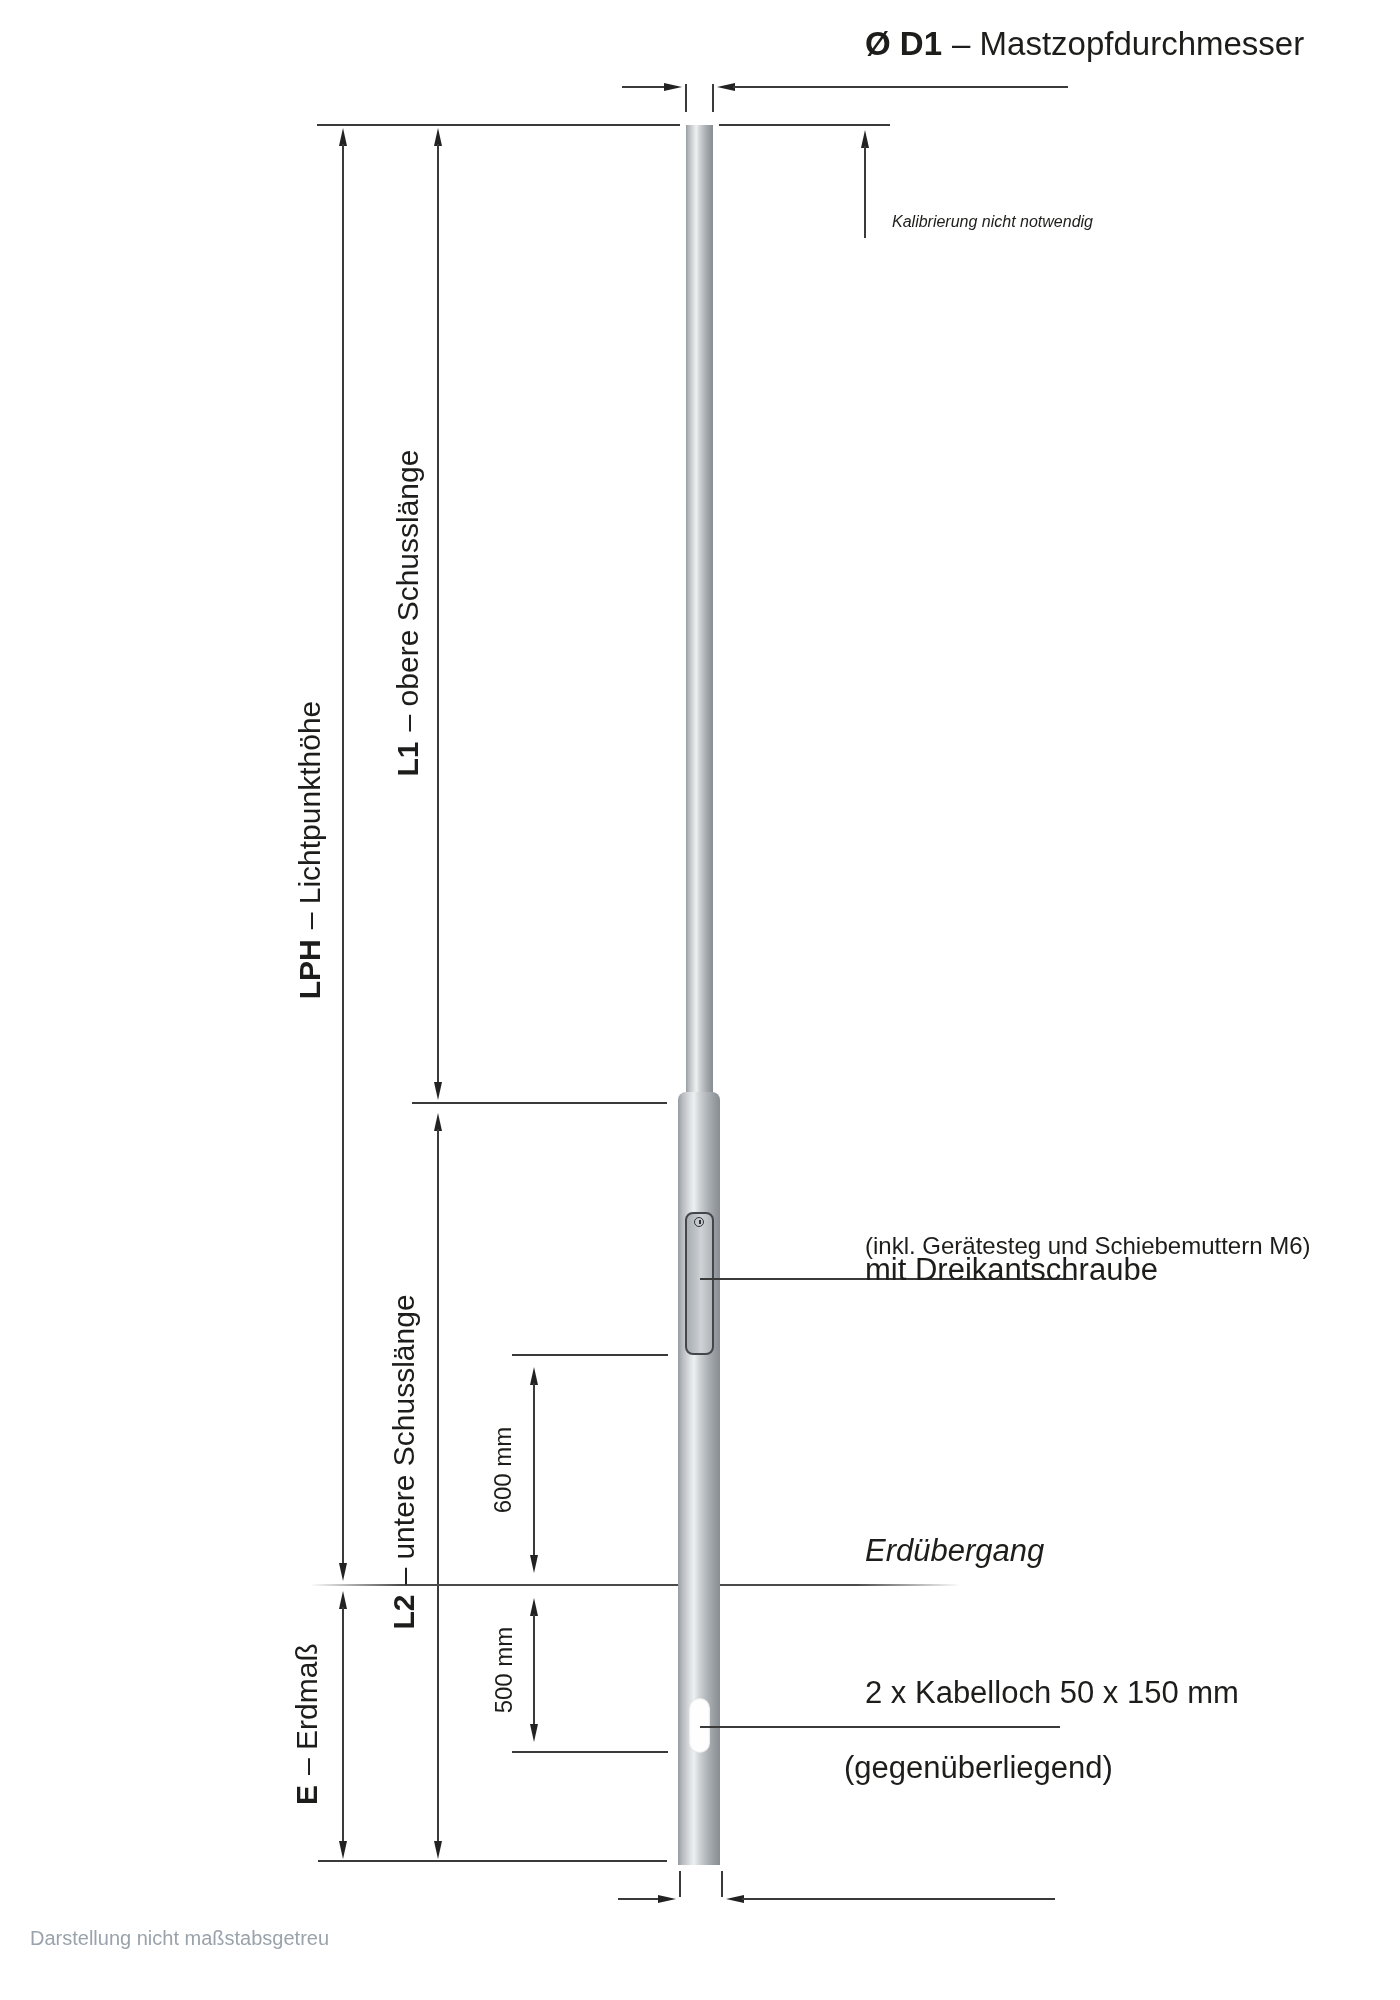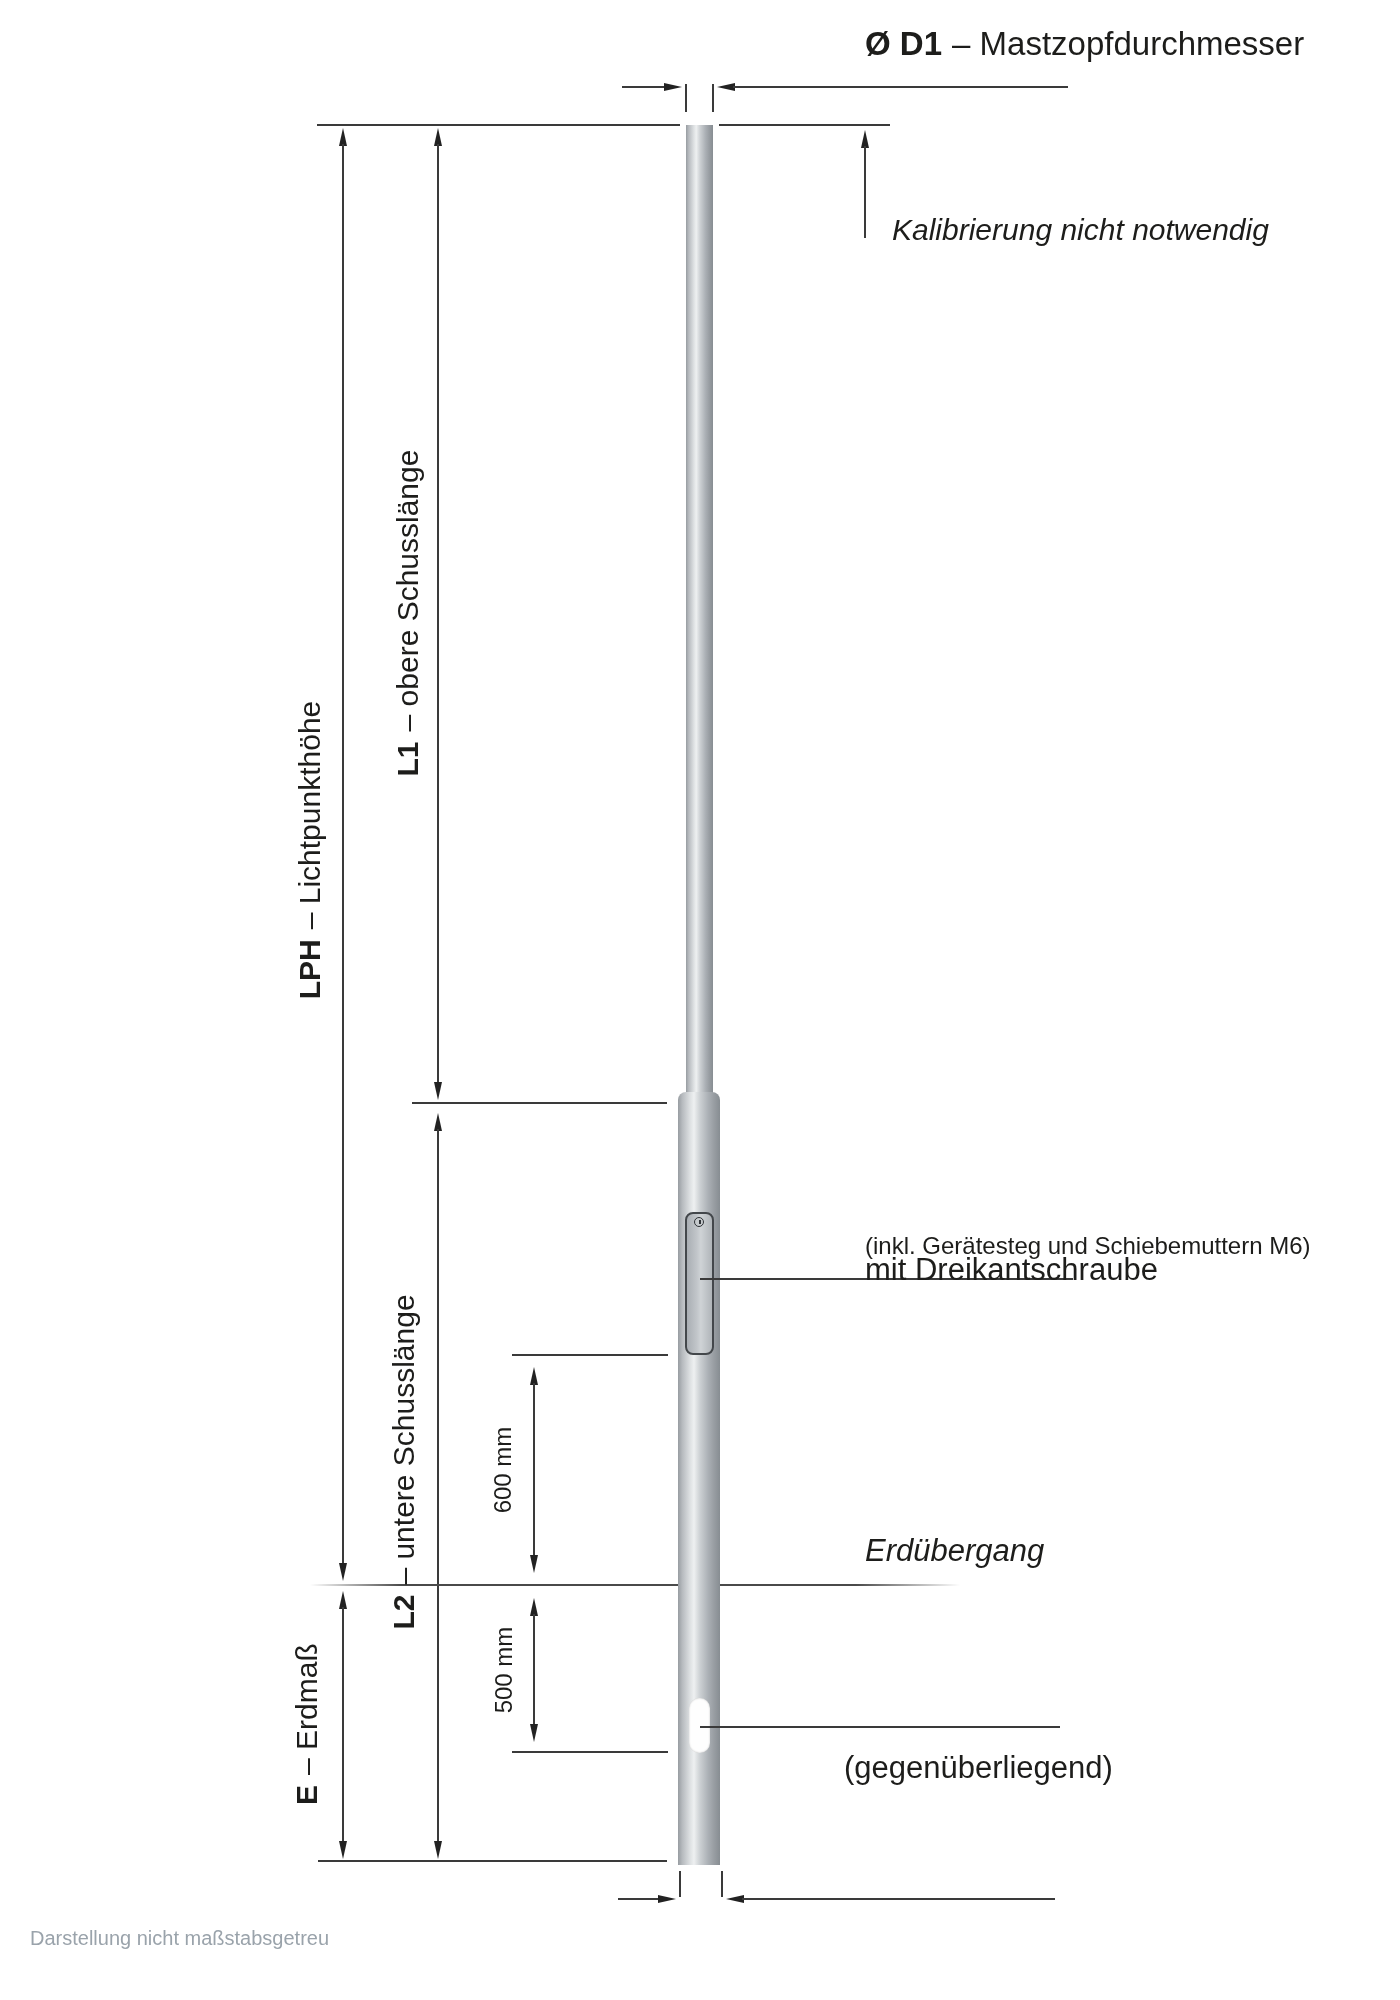--- a/index.html
+++ b/index.html
@@ -28,21 +28,21 @@
           background:linear-gradient(90deg,rgba(90,90,90,0) 0%,#4a4a4a 14%,#4a4a4a 84%,rgba(90,90,90,0) 100%);}
   .leader{position:absolute;z-index:4;height:2px;background:#3a3a3a;}
   
   .lbl{position:absolute;z-index:5;white-space:nowrap;}
   .title{font-size:33px;}
   .title b{font-weight:bold;}
   .sep{margin-left:10px;}
   .body-txt{font-size:31px;}
   .small-txt{font-size:24px;}
   .italic{font-style:italic;}
-  .note{font-size:30px;font-style:italic;}
+  .note{font-size:16px;font-style:italic;}
   .rot{position:absolute;z-index:5;transform:rotate(-90deg);text-align:center;font-size:30px;white-space:nowrap;}
   .rot-dim{position:absolute;z-index:5;transform:rotate(-90deg);text-align:center;font-size:24px;white-space:nowrap;}
   .footnote{position:absolute;z-index:5;font-size:20px;color:#9aa3ab;}
 </style>
 </head>
 <body>
 
 <div class="canvas">
 
   <div class="ground" style="left:310px;top:1584px;width:650px;"></div>
@@ -115,20 +115,21 @@
 
   <div class="lbl body-txt italic" style="left:865px;top:1533px;">Erdübergang</div>
 
   <div class="arr up" style="left:529.5px;top:1598px;"></div>
   <div class="vline" style="left:533px;top:1614px;height:110px;"></div>
   <div class="arr down" style="left:529.5px;top:1724px;"></div>
   <div class="hline" style="left:512px;top:1751px;width:156px;"></div>
   <div class="rot-dim" style="left:452px;top:1658px;width:100px;height:24px;">500 mm</div>
 
   <div class="leader" style="left:700px;top:1726px;width:360px;"></div>
+  <div class="lbl body-txt" style="left:865px;top:1675px;">2 x Kabelloch 50 x 150 mm</div>
   <div class="lbl body-txt" style="left:844px;top:1750px;">(gegenüberliegend)</div>
 
   <div class="tick" style="left:679px;top:1871px;height:26px;"></div>
   <div class="tick" style="left:721px;top:1871px;height:26px;"></div>
   <div class="hline" style="left:618px;top:1898px;width:42px;"></div>
   <div class="arr rt" style="left:658px;top:1894.5px;"></div>
   <div class="arr lt" style="left:726px;top:1894.5px;"></div>
   <div class="hline" style="left:742px;top:1898px;width:313px;"></div>
 
   <div class="footnote" style="left:30px;top:1927px;">Darstellung nicht maßstabsgetreu</div>

